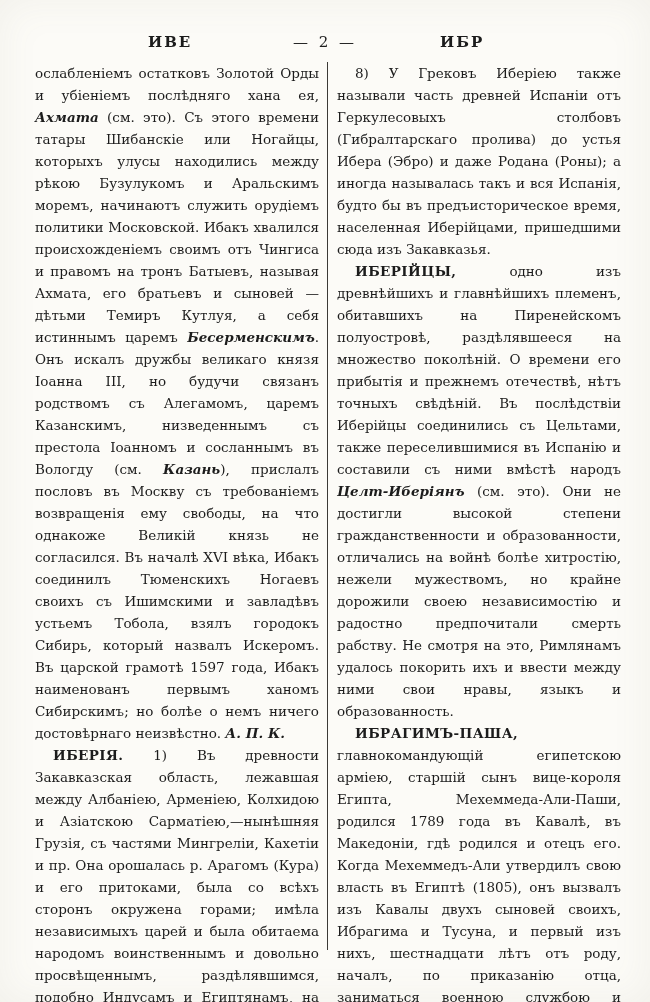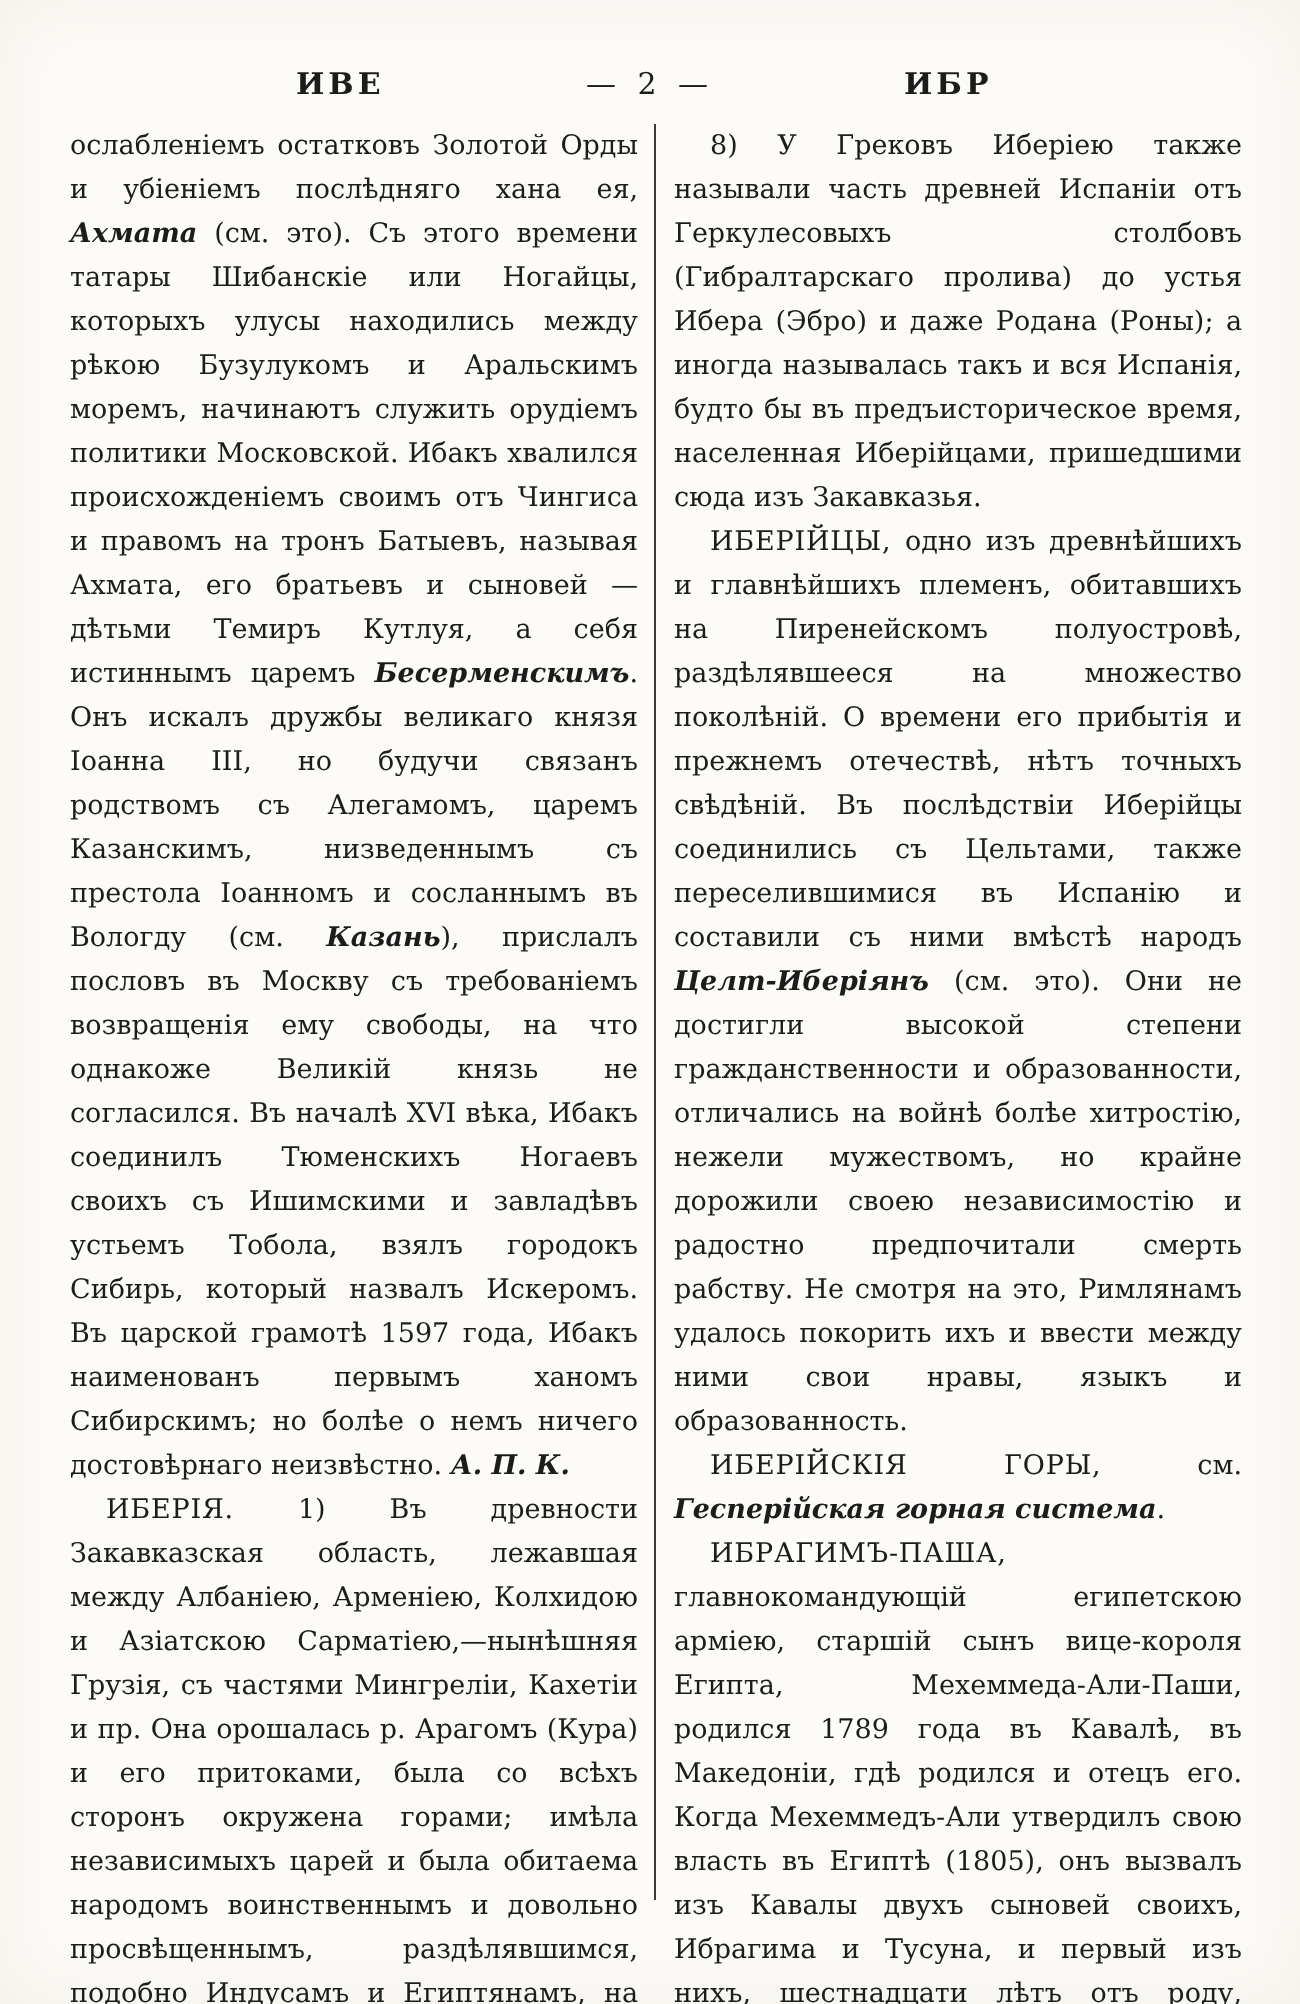--- a/index.html
+++ b/index.html
@@ -26,21 +26,21 @@
     height: 20px;
     font-size: 15px;
   }
   .header .kw {
     position: absolute;
     top: 0;
     font-weight: bold;
     letter-spacing: 2px;
   }
   .header .kw-left { left: 148px; }
-  .header .kw-right { left: 452px; }
+  .header .kw-right { left: 440px; }
   .header .pagenum {
     position: absolute;
     top: 0;
     left: 0;
     width: 650px;
     text-align: center;
     letter-spacing: 3px;
   }
   .columns {
     position: absolute;
@@ -61,38 +61,37 @@
     width: 1px;
     background: #3c3a36;
     height: 888px;
     flex: 0 0 1px;
   }
   p.para {
     margin: 0;
     padding: 0;
   }
   p.para.indent { text-indent: 18px; }
-  p.para b { font-weight: normal; letter-spacing: 0.4px; }
+  p.para b { font-weight: bold; letter-spacing: 0.4px; }
   p.para i { font-style: italic; font-weight: bold; }
 </style>
 </head>
 <body>
 
 <div class="page">
   <div class="header">
     <span class="kw kw-left">ИВЕ</span>
     <span class="pagenum">— 2 —</span>
     <span class="kw kw-right">ИБР</span>
   </div>
   <div class="columns">
     <div class="col col-left">
         <p class="para"><span>ослабленіемъ остатковъ Золотой Орды и убіеніемъ послѣдняго хана ея, </span><i>Ахмата</i><span> (см. это). Съ этого времени татары Шибанскіе или Ногайцы, которыхъ улусы находились между рѣкою Бузулукомъ и Аральскимъ моремъ, начинаютъ служить орудіемъ политики Московской. Ибакъ хвалился происхожденіемъ своимъ отъ Чингиса и правомъ на тронъ Батыевъ, называя Ахмата, его братьевъ и сыновей — дѣтьми Темиръ Кутлуя, а себя истиннымъ царемъ </span><i>Бесерменскимъ</i><span>. Онъ искалъ дружбы великаго князя Іоанна III, но будучи связанъ родствомъ съ Алегамомъ, царемъ Казанскимъ, низведеннымъ съ престола Іоанномъ и сосланнымъ въ Вологду (см. </span><i>Казань</i><span>), прислалъ пословъ въ Москву съ требованіемъ возвращенія ему свободы, на что однакоже Великій князь не согласился. Въ началѣ XVI вѣка, Ибакъ соединилъ Тюменскихъ Ногаевъ своихъ съ Ишимскими и завладѣвъ устьемъ Тобола, взялъ городокъ Сибирь, который назвалъ Искеромъ. Въ царской грамотѣ 1597 года, Ибакъ наименованъ первымъ ханомъ Сибирскимъ; но болѣе о немъ ничего достовѣрнаго неизвѣстно.  </span><i>А. П. К.</i></p>
         <p class="para indent"><b>ИБЕРІЯ.</b><span> 1) Въ древности Закавказская область, лежавшая между Албаніею, Арменіею, Колхидою и Азіатскою Сарматіею,—нынѣшняя Грузія, съ частями Мингреліи, Кахетіи и пр. Она орошалась р. Арагомъ (Кура) и его притоками, была со всѣхъ сторонъ окружена горами; имѣла независимыхъ царей и была обитаема народомъ воинственнымъ и довольно просвѣщеннымъ, раздѣлявшимся, подобно Индусамъ и Египтянамъ, на наслѣдственныя касты. Римляне первые покорили Иберію въ войнѣ противъ Митридата; потомъ она по очереди дѣлалась добычею Парѳянъ; Армянъ, Персовъ и другихъ народовъ, а иногда возвращала свою независимость. Посреди этихъ кровавыхъ распрей Иберія лишилась прежняго своего благосостоянія, просвѣщенія и даже имени (см. </span></p>
       </div>
     <div class="divider"></div>
     <div class="col col-right">
         <p class="para indent"><span>8) У Грековъ Иберіею также называли часть древней Испаніи отъ Геркулесовыхъ столбовъ (Гибралтарскаго пролива) до устья Ибера (Эбро) и даже Родана (Роны); а иногда называлась такъ и вся Испанія, будто бы въ предъисторическое время, населенная Иберійцами, пришедшими сюда изъ Закавказья.</span></p>
         <p class="para indent"><b>ИБЕРІЙЦЫ,</b><span> одно изъ древнѣйшихъ и главнѣйшихъ племенъ, обитавшихъ на Пиренейскомъ полуостровѣ, раздѣлявшееся на множество поколѣній. О времени его прибытія и прежнемъ отечествѣ, нѣтъ точныхъ свѣдѣній. Въ послѣдствіи Иберійцы соединились съ Цельтами, также переселившимися въ Испанію и составили съ ними вмѣстѣ народъ </span><i>Целт-Иберіянъ</i><span> (см. это). Они не достигли высокой степени гражданственности и образованности, отличались на войнѣ болѣе хитростію, нежели мужествомъ, но крайне дорожили своею независимостію и радостно предпочитали смерть рабству. Не смотря на это, Римлянамъ удалось покорить ихъ и ввести между ними свои нравы, языкъ и образованность.</span></p>
-        <p class="para indent"><b>ИБЕРІЙСКІЯ ГОРЫ,</b><span> см. </span><i>Гесперійская горная система</i><span>.</span></p>
         <p class="para indent"><b>ИБРАГИМЪ-ПАША,</b><span> главнокомандующій египетскою арміею, старшій сынъ вице-короля Египта, Мехеммеда-Али-Паши, родился 1789 года въ Кавалѣ, въ Македоніи, гдѣ родился и отецъ его. Когда Мехеммедъ-Али утвердилъ свою власть въ Египтѣ (1805), онъ вызвалъ изъ Кавалы двухъ сыновей своихъ, Ибрагима и Тусуна, и первый изъ нихъ, шестнадцати лѣтъ отъ роду, началъ, по приказанію отца, заниматься военною службою и дѣлами правленія. Не изумительно послѣ этого, что онъ съ тѣхъ поръ, постоянно начальствуя арміею, пріобрѣлъ навыкъ въ управленіи и много положительныхъ идей, которыя такъ поражали путешественниковъ. Выучившись основательно языкамъ Турецкому, Персидскому и Арабскому, онъ въ свободное время любилъ читать.</span></p>
       </div>
   </div>
 </div>
 
 </body></html>

